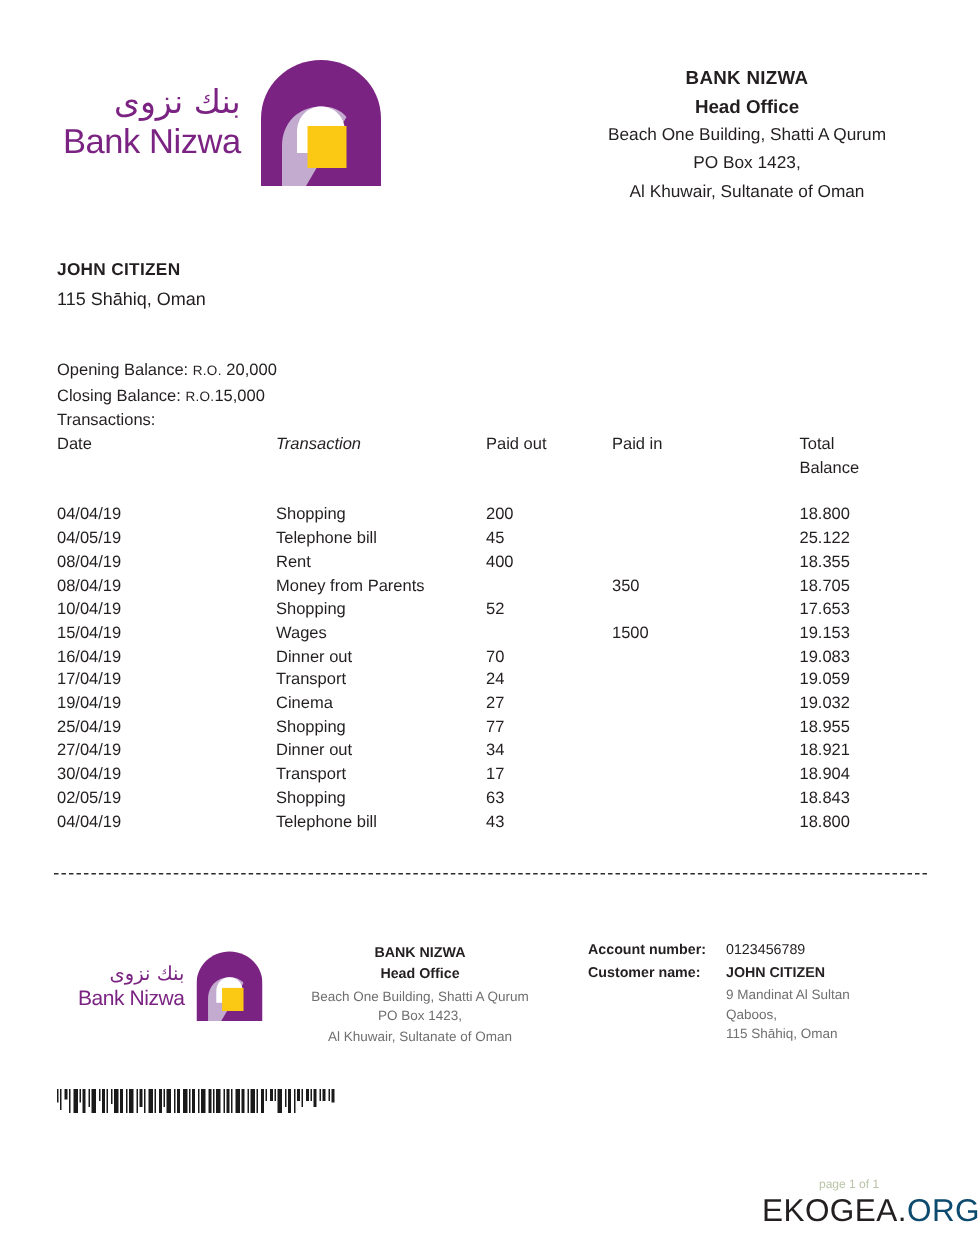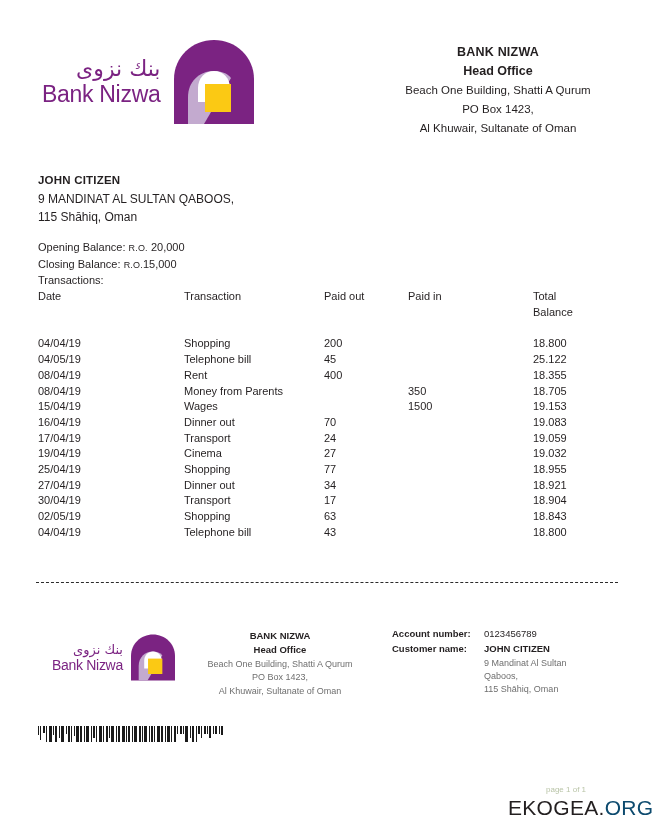--- a/index.html
+++ b/index.html
@@ -61,21 +61,21 @@
   .tx-table {
     position: absolute; left: 38px; top: 289px; width: 578px;
     border-collapse: collapse;
   }
   .tx-table th, .tx-table td {
     text-align: left; vertical-align: top; padding: 0; font-weight: normal;
     font-size: 11px; line-height: 15.7px;
   }
   .tx-table th { font-size: 11px; }
   .col-date    { width: 146px; }
-  .col-desc    { width: 140px; }
+  .col-desc    { width: 140px; font-style: italic; }
   .col-out     { width: 84px; }
   .col-in      { width: 125px; margin-left: 22px; }
   .col-bal     { width: 83px; }
   .th-bal, .td-bal { font-weight: bold; }
   .th-sub { font-weight: bold; }
   .head-gap td { height: 16px; }
 
   
   .divider {
     position: absolute; left: 36px; top: 582px; width: 582px;
@@ -145,21 +145,20 @@
       <div class="b-name">BANK NIZWA</div>
       <div class="b-office">Head Office</div>
       <div class="b-line">Beach One Building, Shatti A Qurum</div>
       <div class="b-line">PO Box 1423,</div>
       <div class="b-line">Al Khuwair, Sultanate of Oman</div>
     </div>
   </div>
 
   <div class="cust">
     <div class="c-name">JOHN CITIZEN</div>
-    <div class="c-line">9 MANDINAT AL SULTAN QABOOS,</div>
     <div class="c-line">115 Shāhiq, Oman</div>
   </div>
 
   <div class="balances">
     <div class="bal-row">
       <span>Opening Balance:</span>
       <span class="cur">R.O.</span>
       <span>20,000</span>
     </div>
     <div class="bal-row">
@@ -213,20 +212,27 @@
           <td class="td-bal">18.355</td>
         </tr>
         <tr>
           <td>08/04/19</td>
           <td>Money from Parents</td>
           <td></td>
           <td>350</td>
           <td class="td-bal">18.705</td>
         </tr>
         <tr>
+          <td>10/04/19</td>
+          <td>Shopping</td>
+          <td>52</td>
+          <td></td>
+          <td class="td-bal">17.653</td>
+        </tr>
+        <tr>
           <td>15/04/19</td>
           <td>Wages</td>
           <td></td>
           <td>1500</td>
           <td class="td-bal">19.153</td>
         </tr>
         <tr>
           <td>16/04/19</td>
           <td>Dinner out</td>
           <td>70</td>

